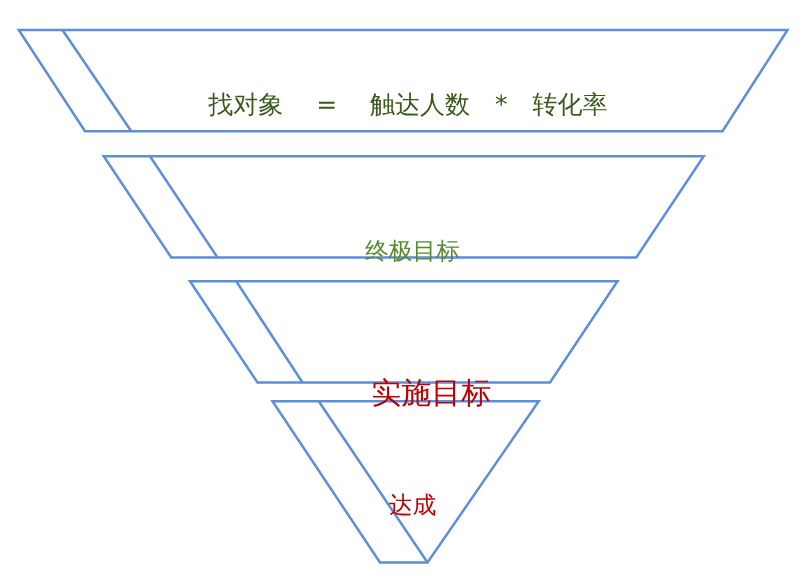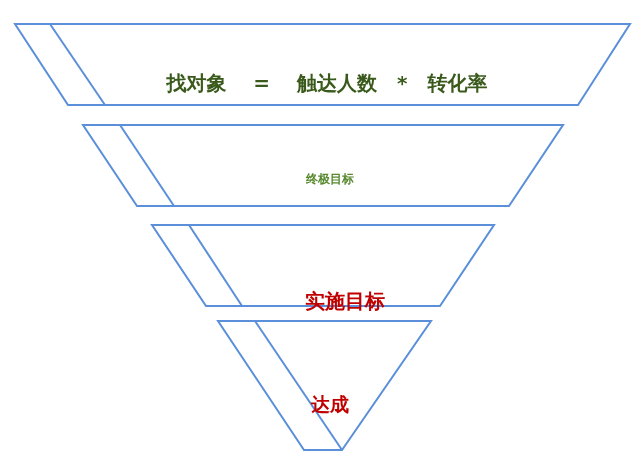--- a/index.html
+++ b/index.html
@@ -1,21 +1,21 @@
 <!DOCTYPE html>
 <html><head>
 <meta charset="utf-8">
 <style>
   html,body{margin:0;padding:0;background:#fff;}
   body{width:640px;height:462px;position:relative;overflow:hidden;font-family:"DejaVu Sans","Liberation Sans",sans-serif;}
   svg.funnel{position:absolute;left:0;top:0;}
-  .lbl{position:absolute;text-align:center;font-weight:bold;white-space:pre;line-height:1.25;}
+  .lbl{position:absolute;text-align:center;font-weight:normal;white-space:pre;line-height:1.25;}
   .l1{left:0;width:640px;top:46px;font-size:20px;}
-  .l2{left:120px;width:420px;top:142px;font-size:12px;}
-  .l3{left:190px;width:310px;top:239px;font-size:20px;}
+  .l2{left:120px;width:420px;top:142px;font-size:19px;}
+  .l3{left:190px;width:310px;top:239px;font-size:24px;}
   .l4{left:230px;width:200px;top:345px;font-size:19px;}
 </style>
 </head>
 <body>
 
 <svg class="funnel" width="640" height="462" viewBox="0 0 640 462">
   <g fill="none" stroke="#5b8fd9" stroke-width="2">
     <g>
       <polygon points="15,24 630,24 578,105 68,105"></polygon>
       <line x1="50" y1="24" x2="105" y2="105"></line>

